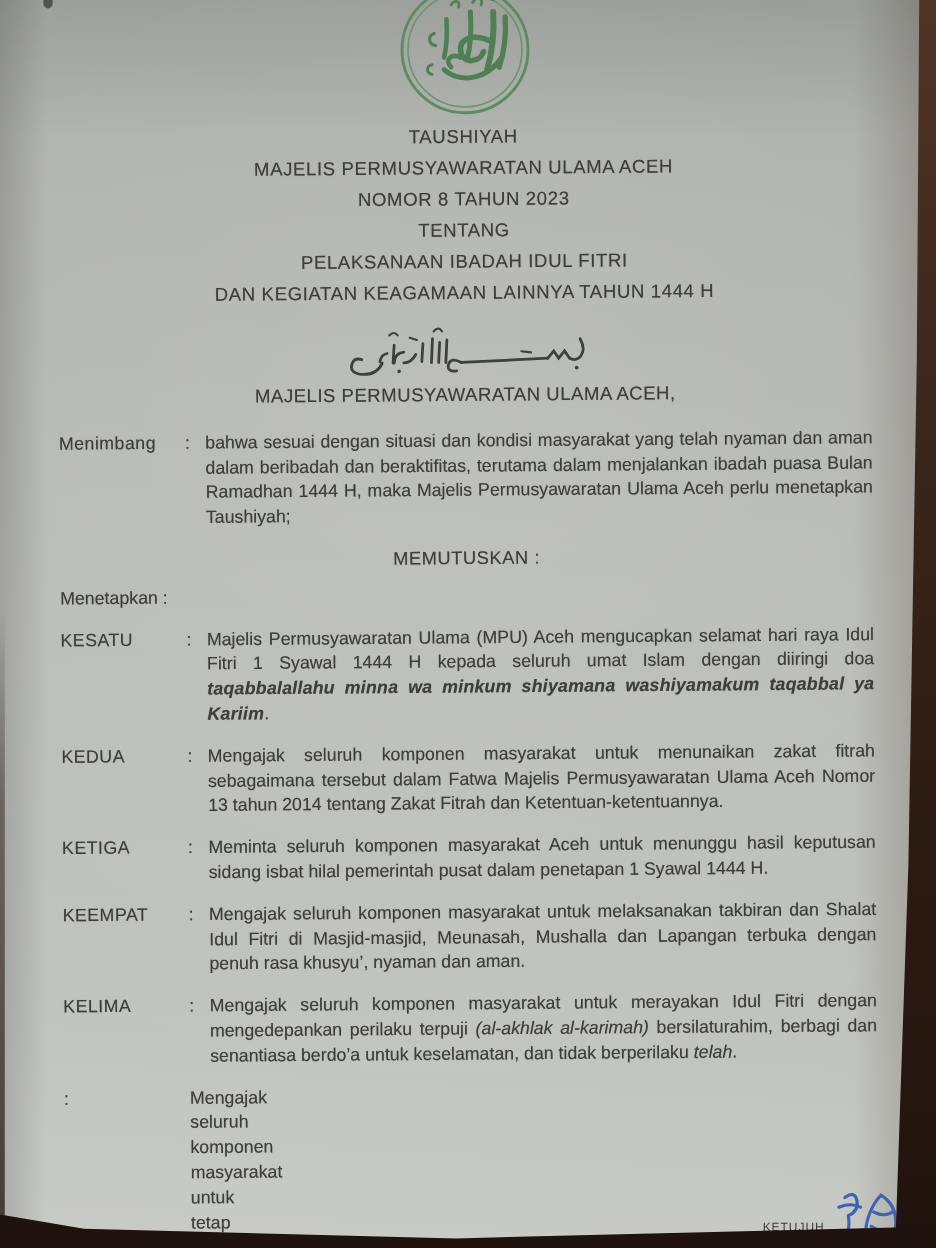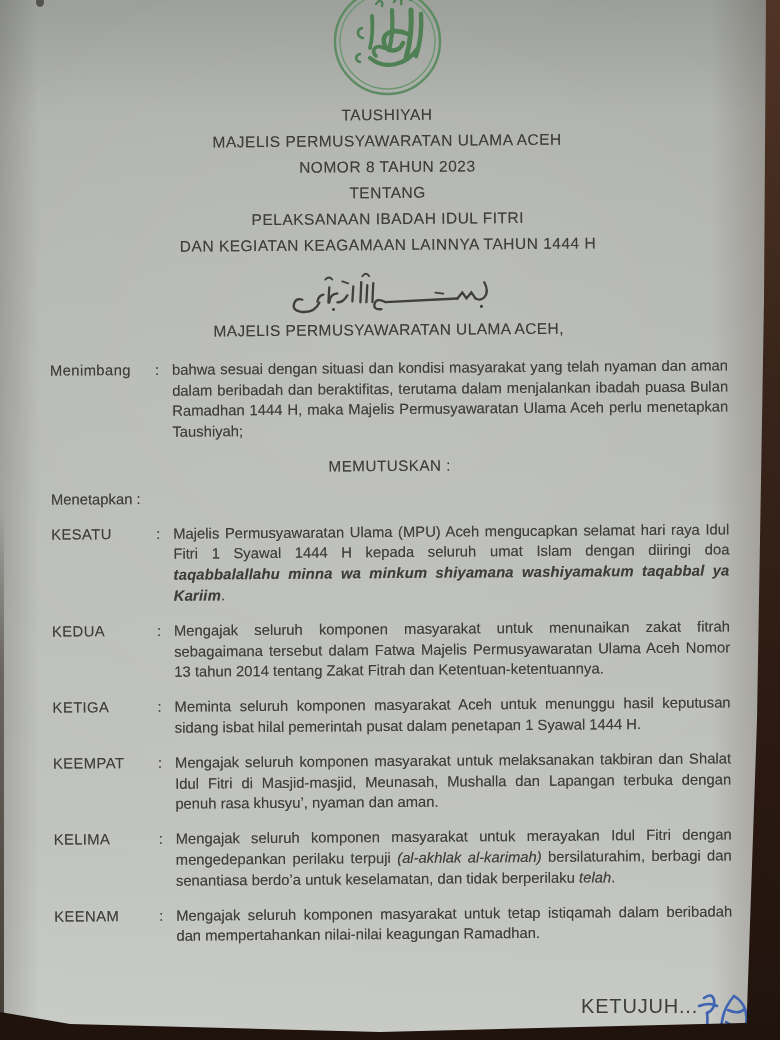--- a/index.html
+++ b/index.html
@@ -38,21 +38,21 @@
   .drow { display:grid; grid-template-columns:105px 17px 1fr; }
   .drow .dlabel { letter-spacing:.4px; white-space:nowrap; }
   .drow .dcolon { text-align:left; }
   .drow .dtext { text-align:justify; }
   .considering { margin-top:17px; }
   .heading-memutuskan { text-align:center; margin-top:15px; letter-spacing:.5px; font-size:15.2px; }
   .menetapkan { margin-top:10px; }
   .decisions .drow { margin-top:14px; }
   .seg-bi { font-weight:bold; font-style:italic; letter-spacing:.2px; }
   .seg-i { font-style:italic; }
-  .continuation { position:absolute; right:92px; bottom:22px; z-index:4; font-size:20px; letter-spacing:.8px; color:#3e3d39;margin-left:12px; }
+  .continuation { position:absolute; right:92px; bottom:11px; z-index:4; font-size:10px; letter-spacing:.8px; color:#3e3d39;margin-left:12px; }
   .paraf { position:absolute; right:36px; bottom:-16px; z-index:5; }
   .edge-right {
     position:absolute; inset:0; z-index:6; pointer-events:none;
     background:linear-gradient(180deg,#503426 0%, #3a251b 35%, #2b1a12 70%, #20130d 100%);
     clip-path:polygon(766px 0px, 780px 0px, 780px 1040px, 746px 1040px, 757px 720px, 764px 300px);
   }
   .edge-bottom {
     position:absolute; inset:0; z-index:6; pointer-events:none;
     background:linear-gradient(180deg,#2e1c13 0%, #20120c 100%);
     clip-path:polygon(0px 1012px, 70px 1024px, 380px 1032px, 780px 1022px, 780px 1040px, 0px 1040px);
@@ -158,21 +158,20 @@
           <div class="dlabel">KEEMPAT</div>
           <div class="dcolon">:</div>
           <div class="dtext"><span>Mengajak seluruh komponen masyarakat untuk melaksanakan takbiran dan Shalat Idul Fitri di Masjid-masjid, Meunasah, Mushalla dan Lapangan terbuka dengan penuh rasa khusyu’, nyaman dan aman.</span></div>
         </div>
         <div class="drow">
           <div class="dlabel">KELIMA</div>
           <div class="dcolon">:</div>
           <div class="dtext"><span>Mengajak seluruh komponen masyarakat untuk merayakan Idul Fitri dengan mengedepankan perilaku terpuji </span><span class="seg-i">(al-akhlak al-karimah)</span><span> bersilaturahim, berbagi dan senantiasa berdo’a untuk keselamatan, dan tidak berperilaku </span><span class="seg-i">telah</span><span>.</span></div>
         </div>
         <div class="drow">
-          <div class="dlabel">KEENAM</div>
           <div class="dcolon">:</div>
           <div class="dtext"><span>Mengajak seluruh komponen masyarakat untuk tetap istiqamah dalam beribadah dan mempertahankan nilai-nilai keagungan Ramadhan.</span></div>
         </div>
       </div>
   </div>
 
   <div class="continuation">KETUJUH...</div>
 
   <svg class="paraf" width="62" height="78" viewBox="0 0 62 78" role="img" aria-label="paraf-initial-blue-ink">
     <g fill="none" stroke="#3d63b2" stroke-width="2.6" stroke-linecap="round">

